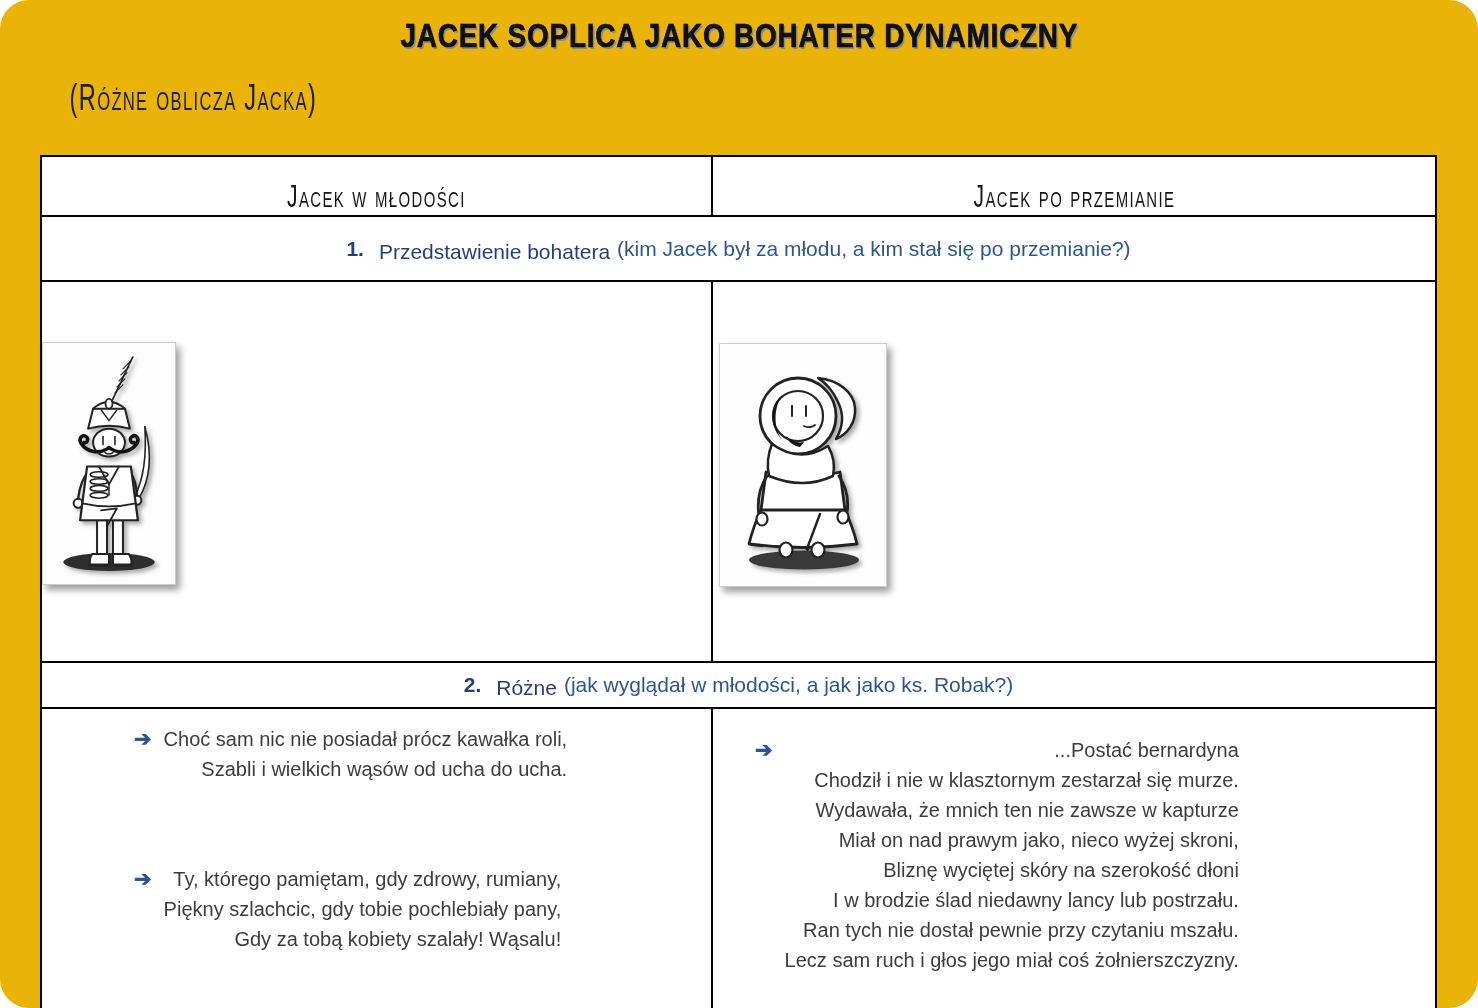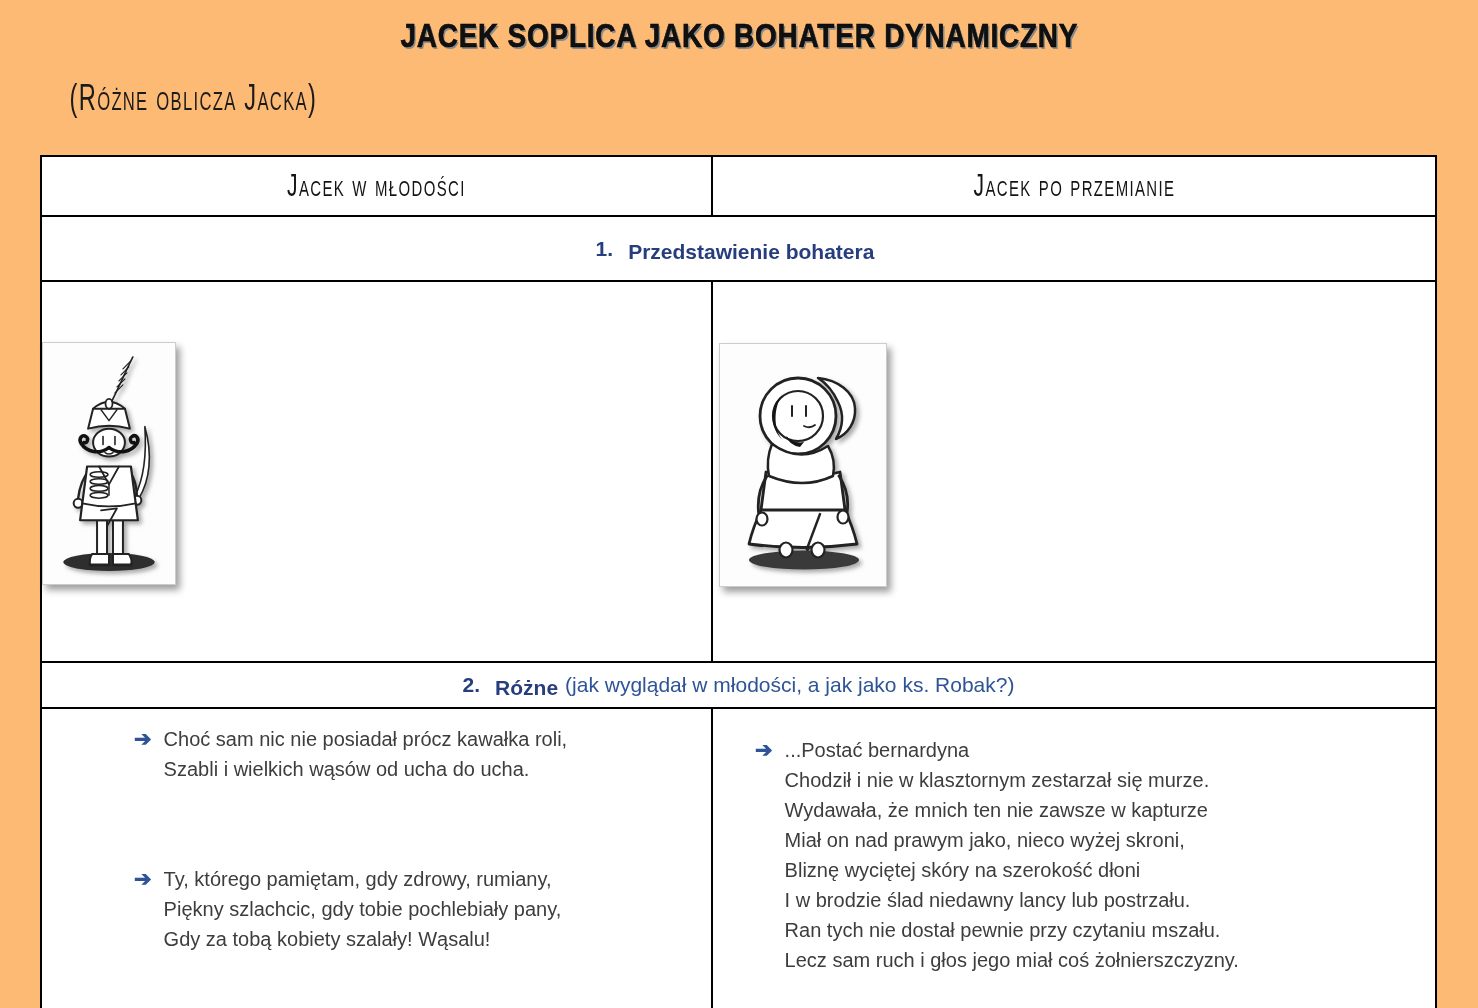--- a/index.html
+++ b/index.html
@@ -1,21 +1,21 @@
 <!DOCTYPE html>
 <html><head>
 <meta charset="utf-8">
 <style>
   html,body{margin:0;padding:0;}
   body{
     width:1478px;height:1008px;overflow:hidden;position:relative;
     background:#ffffff;
     font-family:"Liberation Sans", sans-serif;
   }
-  .page{position:absolute;inset:0;background:#fdba74;}
+  .page{position:absolute;inset:0;background:#eab308;border-radius:29px;}
 
   
   .title-wrap{text-align:center;margin-top:16px;}
   .doc-title{
     display:inline-block;
     font-size:34px;font-weight:800;letter-spacing:1px;color:#101010;
     transform:scaleX(.82);transform-origin:center;
     -webkit-text-stroke:.6px #000;
     text-shadow:2px 2px 0 #8a8a8a;
     white-space:nowrap;
@@ -35,29 +35,29 @@
     border:2px solid #000;background:#fff;
     display:grid;
     grid-template-columns:671px 1fr;
     grid-template-rows:60px 65px 381px 46px 340px;
   }
   .cell{box-sizing:border-box;border-bottom:2px solid #000;background:#fff;}
   .left-col{border-right:2px solid #000;}
   .span2{grid-column:1 / -1;}
   .last{border-bottom:none;}
 
-  .header-cell{display:flex;align-items:center;justify-content:center;}
+  .header-cell{display:flex;align-items:flex-end;justify-content:center;}
   .hdr-text{
     font-variant:small-caps;font-size:31px;letter-spacing:2px;color:#141414;
     transform:scaleX(.68);transform-origin:center;white-space:nowrap;
   }
 
   .section-cell{display:flex;align-items:center;justify-content:center;font-size:21px;white-space:nowrap;}
   .sec-num{font-weight:700;color:#263E7E;margin-right:15px;}
-  .sec-title{font-weight:700;color:#263E7E;margin-right:7px;margin-top:6px;}
+  .sec-title{font-weight:400;color:#263E7E;margin-right:7px;margin-top:6px;}
   .sec-q{color:#2E5496;}
 
   
   .img-cell{position:relative;}
   .img-frame{
     position:absolute;box-sizing:border-box;
     background:#fdfdfd;border:1px solid #cccccc;
     box-shadow:4px 5px 7px rgba(0,0,0,.38);
     padding:6px;
   }
@@ -68,21 +68,21 @@
 
   
   .quote-cell{font-size:20px;color:#3d3d3d;}
   .quote-cell.qleft{padding:15px 10px 0 92px;}
   .quote-cell.qright{padding:26px 20px 0 42px;}
   .quote{display:flex;align-items:flex-start;}
   .quote .arrow{
     color:#2F5496;font-size:21px;font-weight:700;
     line-height:30px;margin-right:12px;flex:none;
   }
-  .qlines{line-height:30px;}
+  .qlines{line-height:30px;text-align:right;}
   .quote.q2{margin-top:80px;}
 </style>
 </head>
 <body>
 
 <div class="page">
 
   <div class="title-wrap">
     <div class="doc-title">JACEK SOPLICA JAKO BOHATER DYNAMICZNY</div>
   </div>
@@ -95,20 +95,21 @@
     <div class="cell left-col header-cell">
       <span class="hdr-text">Jacek w młodości</span>
     </div>
     <div class="cell header-cell">
       <span class="hdr-text">Jacek po przemianie</span>
     </div>
 
     <div class="cell span2 section-cell">
       <span class="sec-num">1.</span>
       <span class="sec-title">Przedstawienie bohatera</span>
+      <span class="sec-q">(kim Jacek był za młodu, a kim stał się po przemianie?)</span>
     </div>
 
     <div class="cell left-col img-cell">
       <div class="img-frame frame-young">
         <svg viewBox="0 0 120 230" xmlns="http://www.w3.org/2000/svg">
           <g fill="none" stroke="#222" stroke-width="2" stroke-linecap="round" stroke-linejoin="round">
 
             <ellipse cx="60" cy="214" rx="46" ry="9" fill="#2e2e2e" stroke="none"></ellipse>
 
             <path d="M90,150 C101,132 104,106 96,78 C98,108 94,132 86,148 Z" fill="#fff" stroke-width="1.6"></path>

